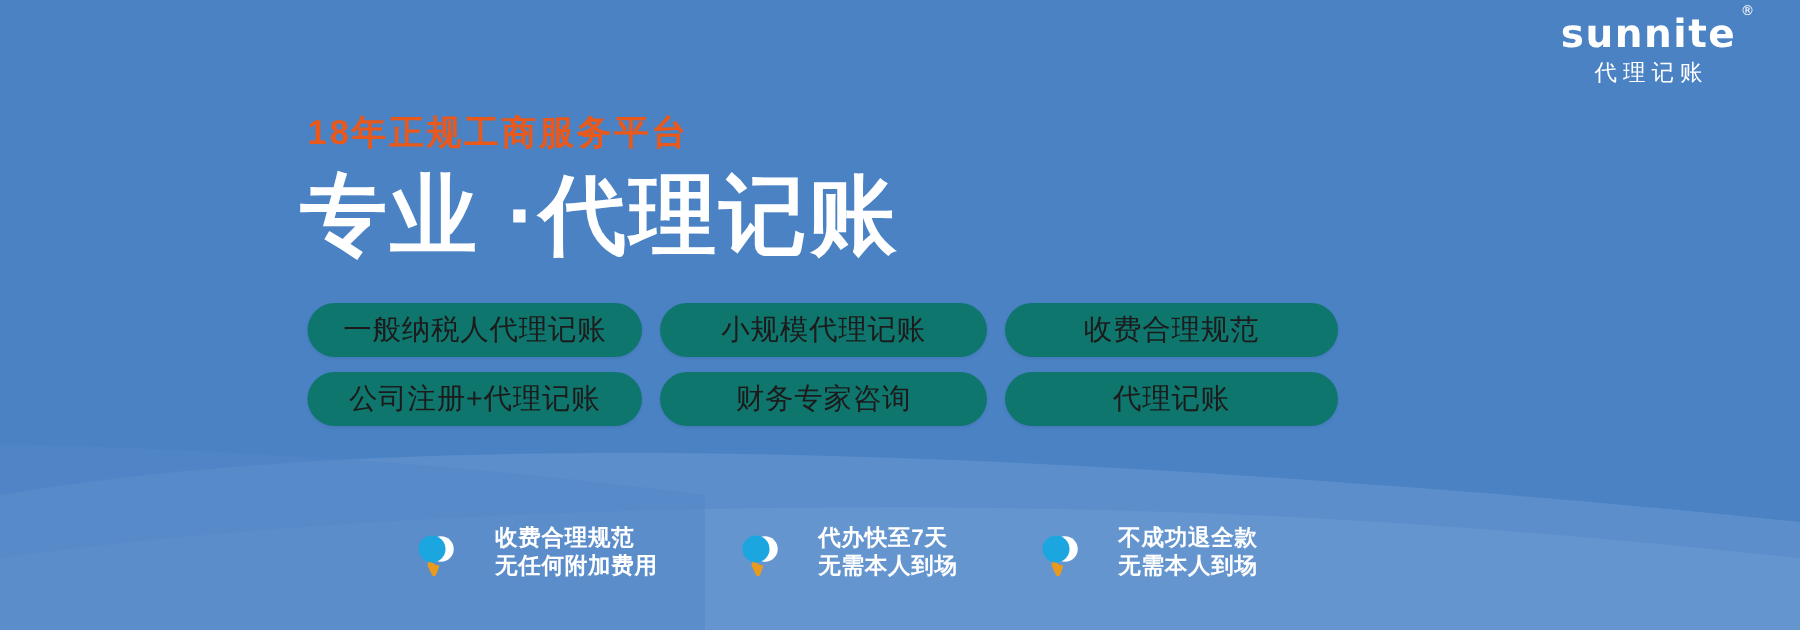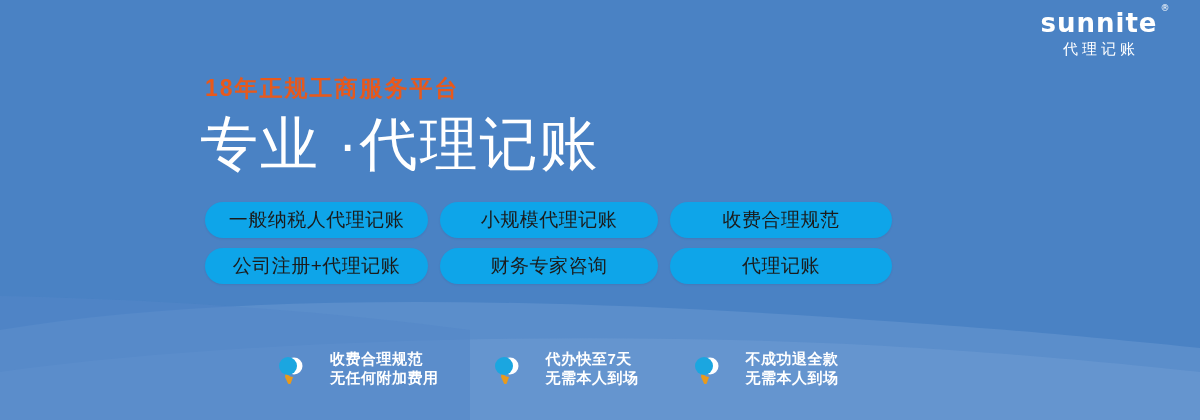--- a/index.html
+++ b/index.html
@@ -65,37 +65,37 @@
     font-weight:700;
     letter-spacing:2px;
     line-height:28px;
     white-space:nowrap;
   }
   #headline {
     position:absolute;
     left:200px; top:112px;
     color:#ffffff;
     font-size:58px;
-    font-weight:400;
+    font-weight:700;
     letter-spacing:2px;
     line-height:64px;
     white-space:nowrap;
   }
 
   
   #pill-grid {
     position:absolute;
     left:205px; top:202px;
     display:flex;
     flex-direction:column;
     gap:10px;
   }
   .pill-row { display:flex; gap:12px; }
   .pill {
-    background:#0ea5e9;
+    background:#0f766e;
     color:#1b1b1b;
     border-radius:19px;
     height:36px;
     display:flex;
     align-items:center;
     justify-content:center;
     font-size:19px;
     font-weight:400;
     letter-spacing:0.5px;
     white-space:nowrap;

